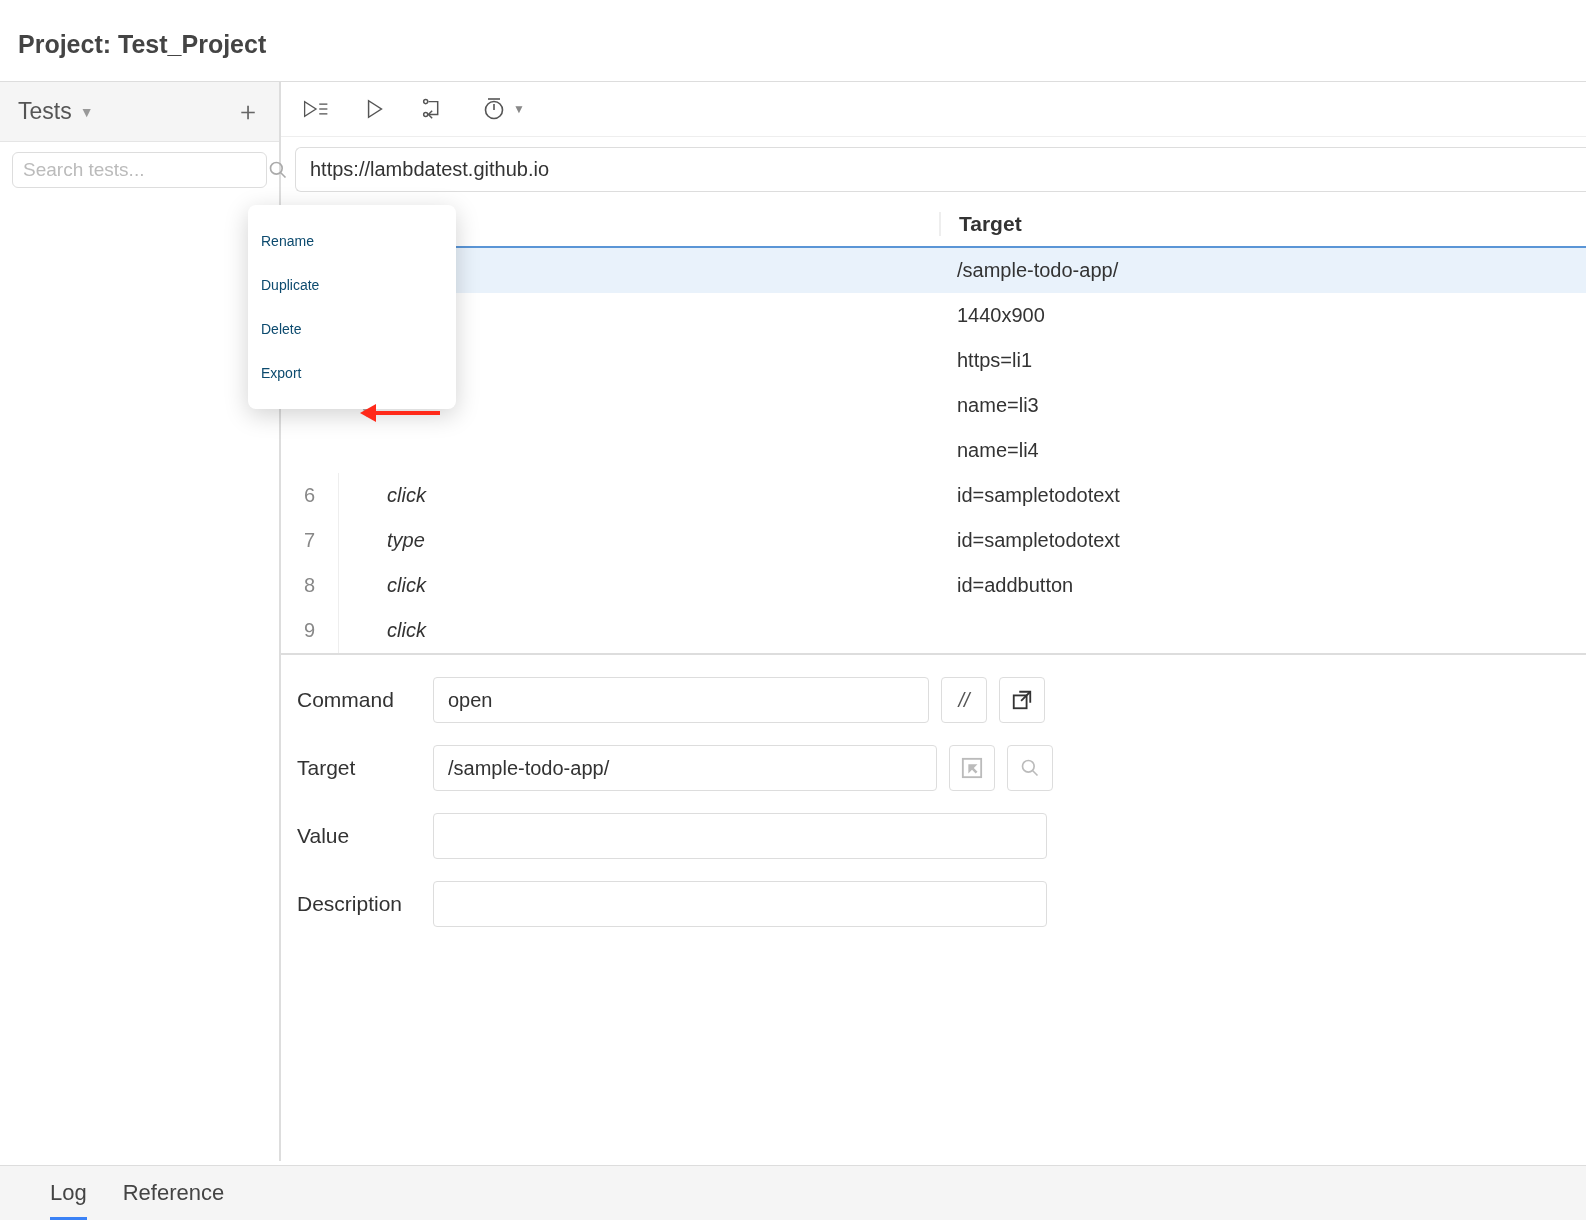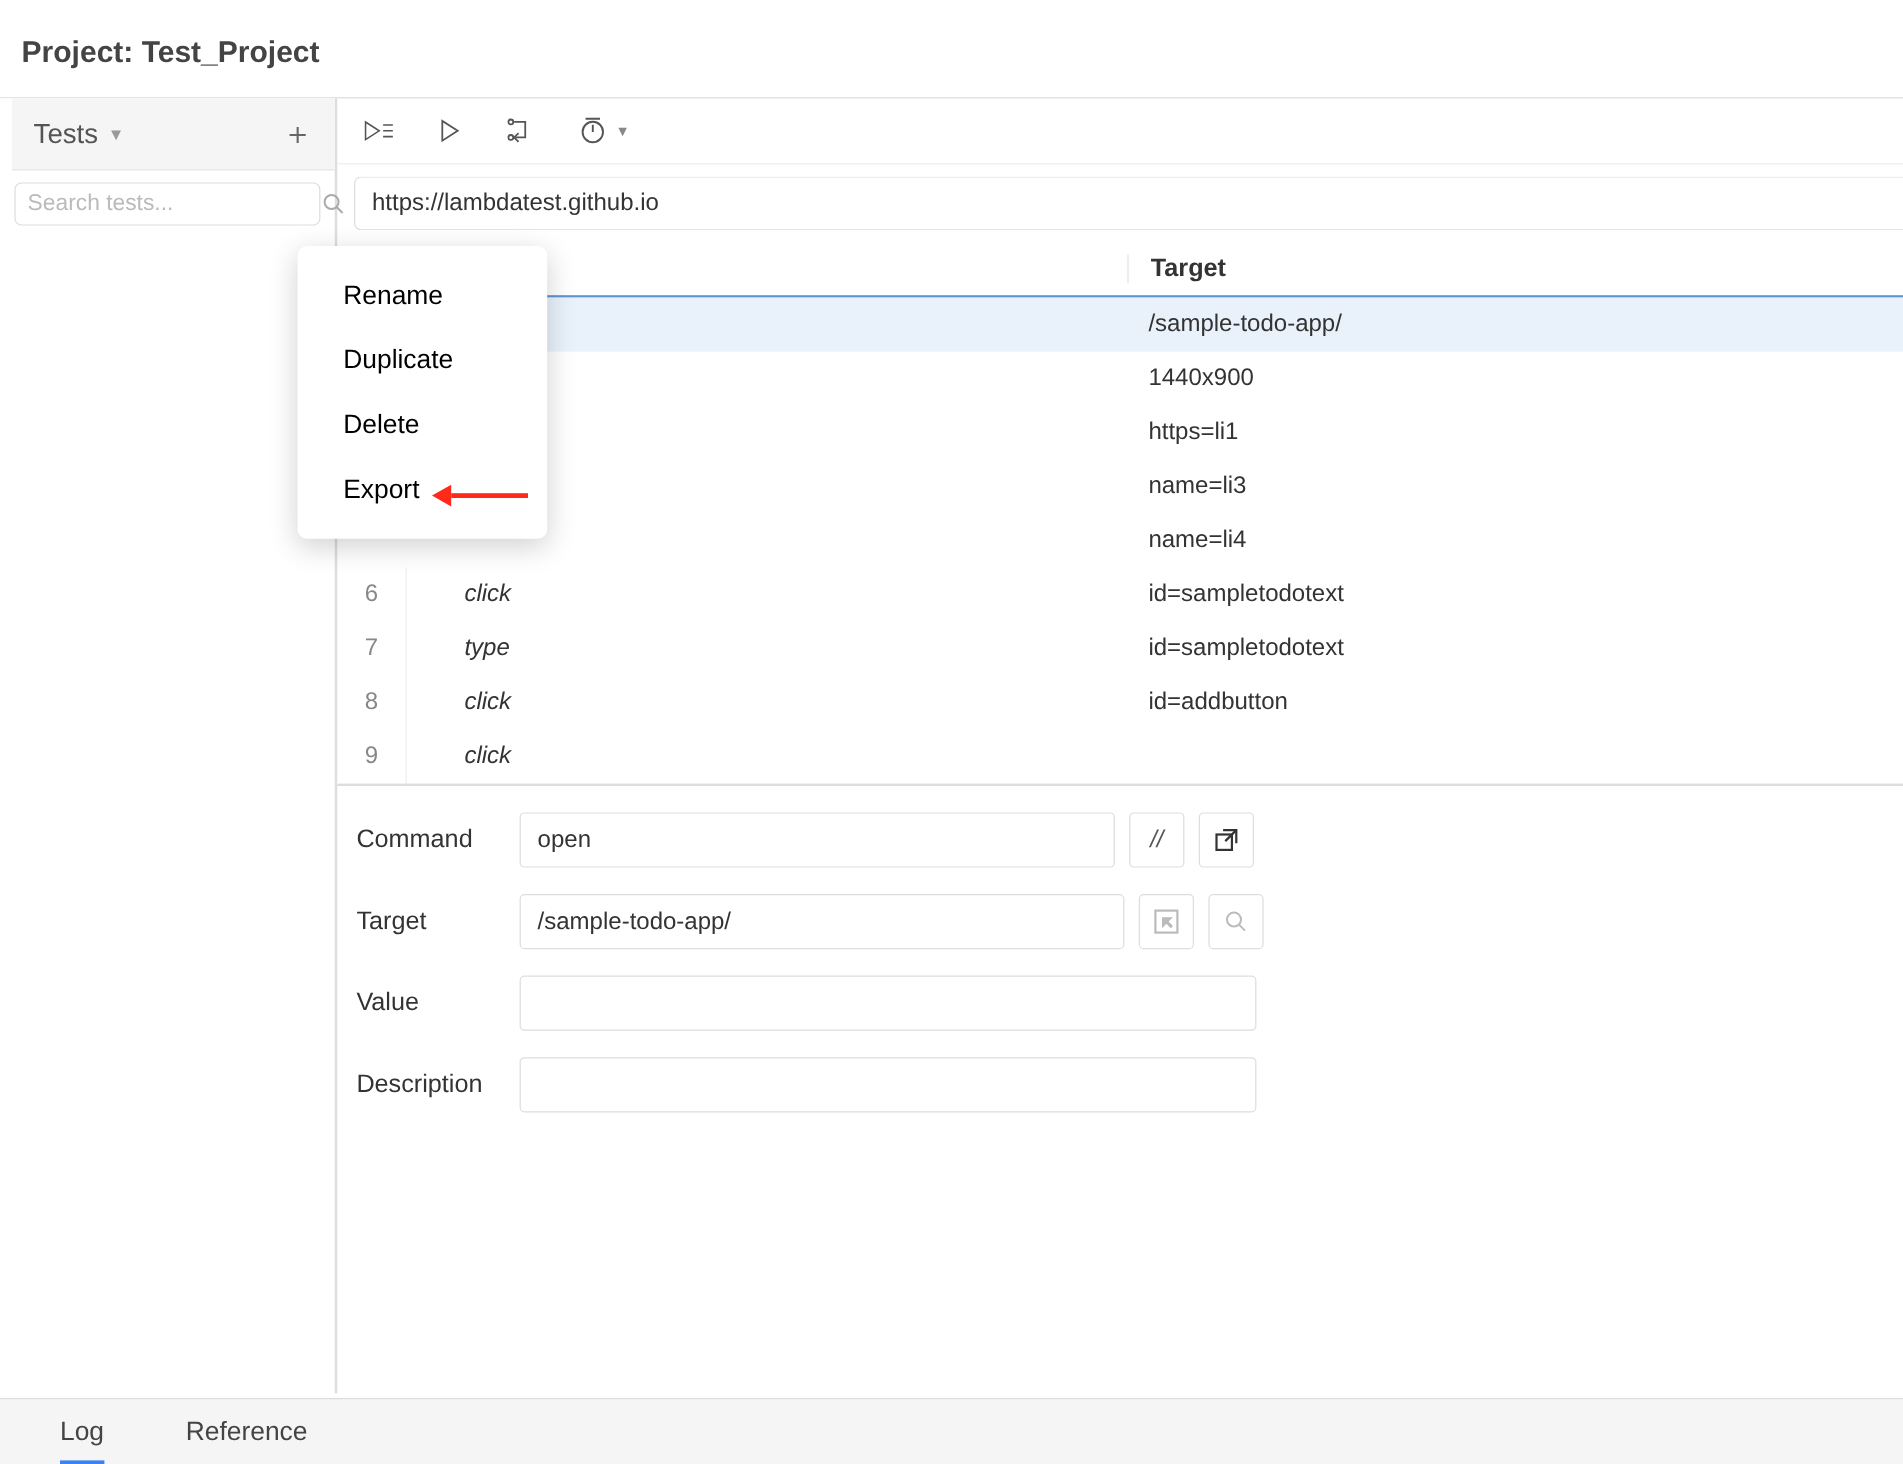--- a/index.html
+++ b/index.html
@@ -34,21 +34,20 @@
   }
   .tests-header {
     background: #f5f5f5;
     display: flex;
     align-items: center;
     justify-content: space-between;
     padding: 12px 18px;
     font-size: 23px;
     color: #555;
     border-bottom: 1px solid #e5e5e5;
-    margin-left: 10px;
   }
   .tests-header .title { display: flex; align-items: center; gap: 8px; }
   .tests-header .caret {
     font-size: 14px; color: #999;
   }
   .tests-header .plus {
     font-size: 26px; color: #666; cursor: pointer; font-weight: 300;
   }
   .search-wrap {
     padding: 10px 12px;
@@ -201,21 +200,21 @@
   }
   
   .footer {
     position: absolute;
     bottom: 0;
     left: 0;
     right: 0;
     background: #f5f5f5;
     border-top: 1px solid #ddd;
     display: flex;
-    gap: 68px;
+    gap: 36px;
     padding: 14px 0 14px 50px;
     font-size: 22px;
     color: #444;
   }
   .footer .tab.active {
     border-bottom: 3px solid #3b82f6;
     padding-bottom: 6px;
     margin-bottom: -14px;
   }
   
@@ -223,23 +222,23 @@
     position: absolute;
     left: 248px;
     top: 205px;
     width: 208px;
     background: #fff;
     border-radius: 8px;
     box-shadow: 0 6px 24px rgba(0,0,0,0.18);
     padding: 14px 0;
   }
   .context-menu .mi {
-    padding: 14px 38px;
-    font-size: 22px;
-    color: #000000;
+    padding: 14px 13px;
+    font-size: 14px;
+    color: #0c4a6e;
     cursor: pointer;
   }
   
   .arrow {
     position: absolute;
     left: 360px;
     top: 404px;
     display: flex;
     align-items: center;
     pointer-events: none;

